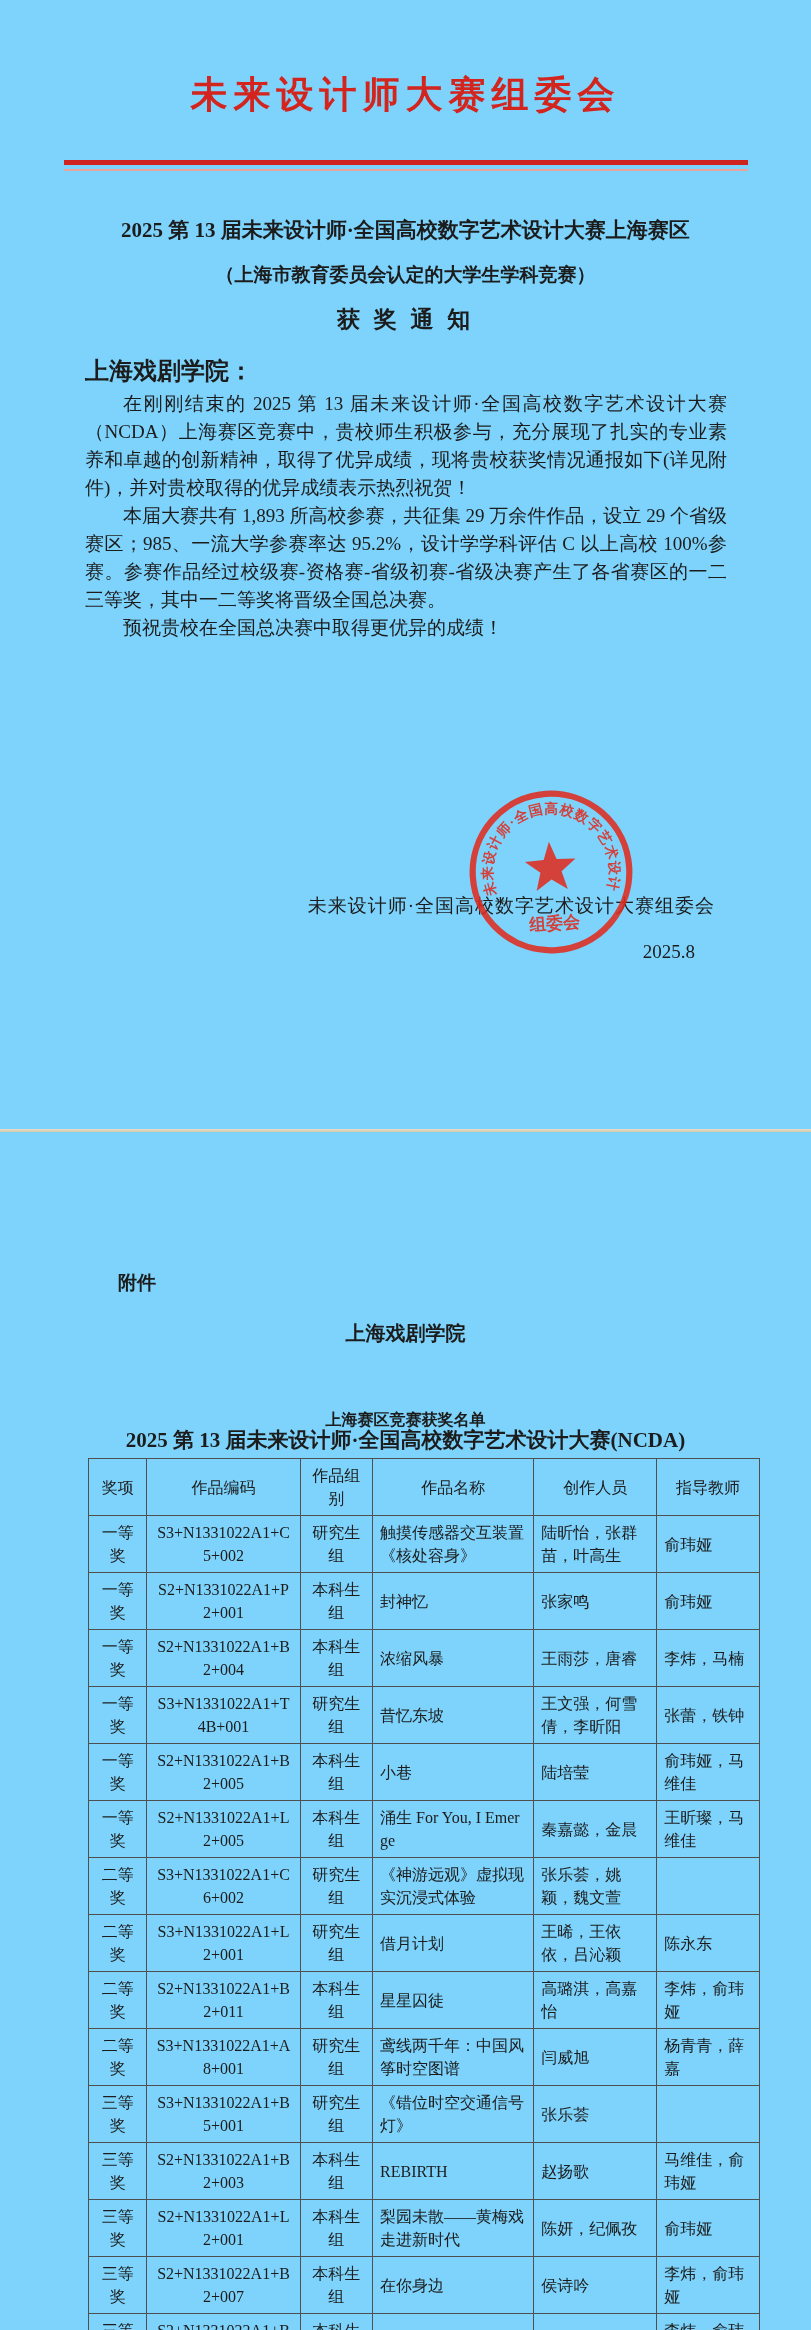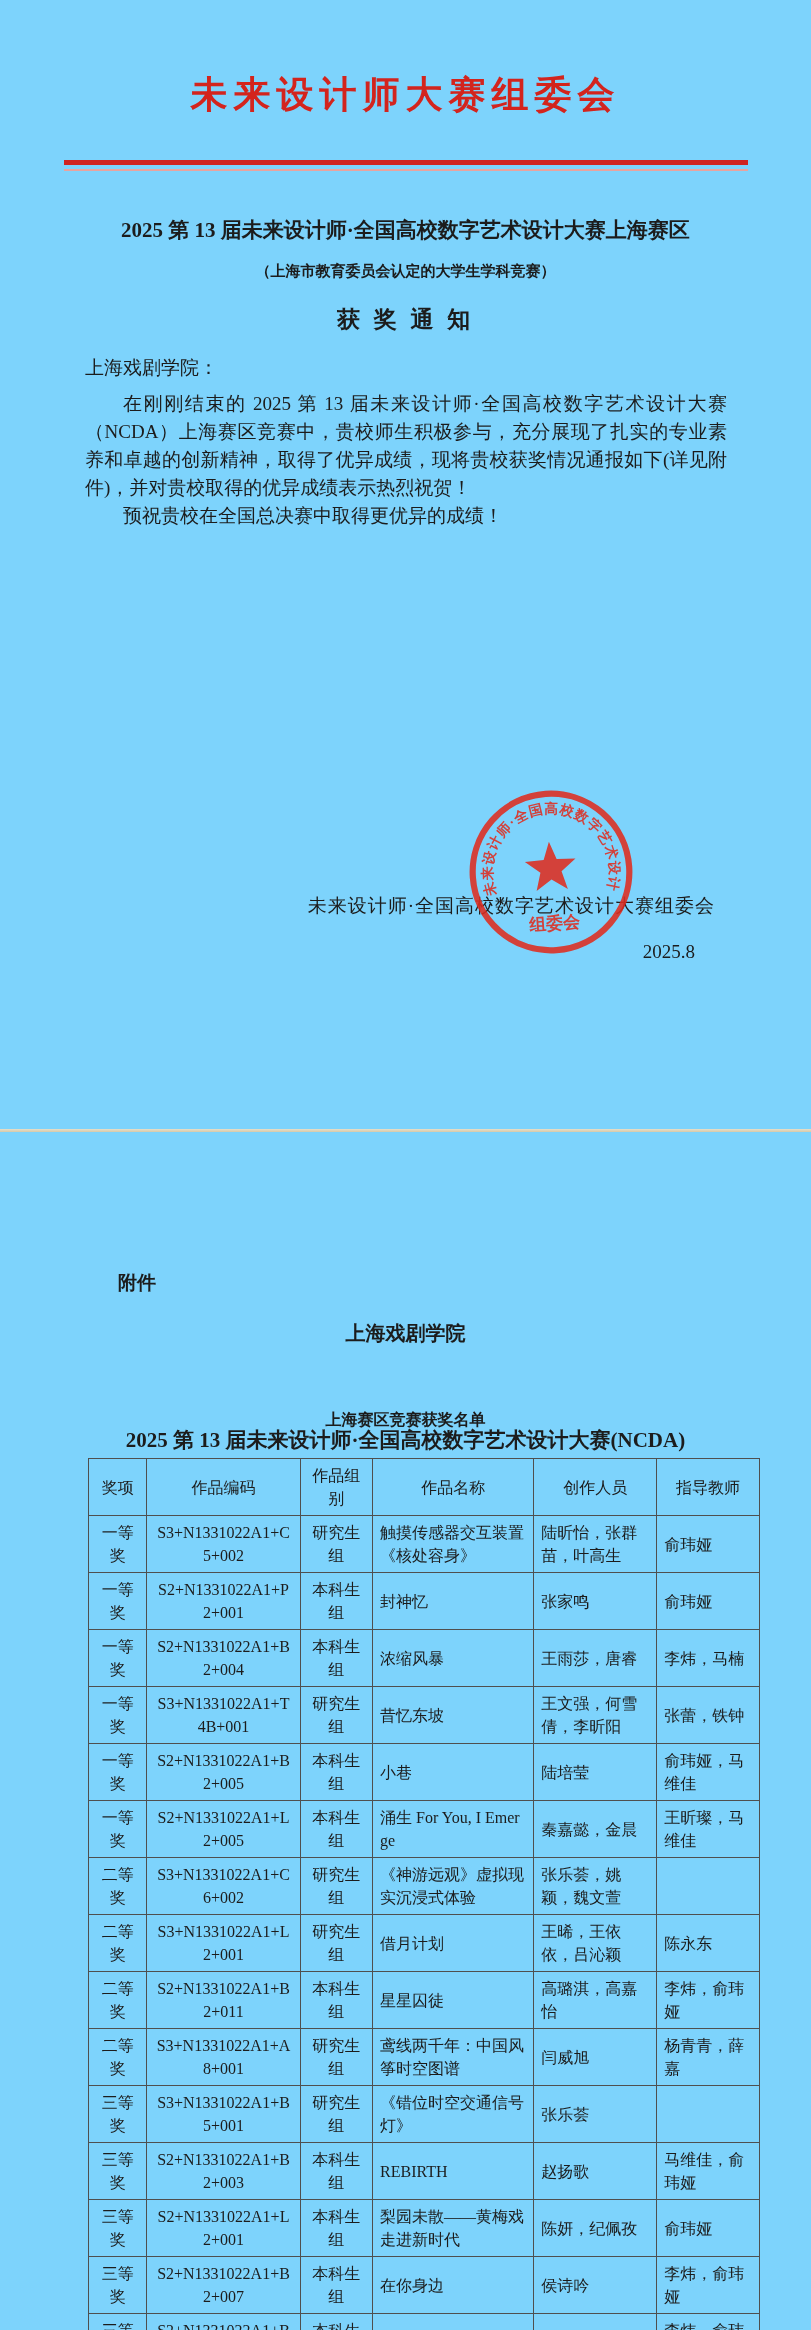--- a/index.html
+++ b/index.html
@@ -17,23 +17,23 @@
   .red-rule-thick {
     position:absolute; top:160px; left:64px; width:684px; height:5px;
     background:#cf2320;
   }
   .red-rule-thin {
     position:absolute; top:169px; left:64px; width:684px; height:2px;
     background:#e8a39f;
   }
   
   .doc-title   { position:absolute; top:216px; left:0; width:100%; text-align:center; font-size:21px; font-weight:bold; }
-  .doc-subtitle{ position:absolute; top:262px; left:0; width:100%; text-align:center; font-size:15px; font-weight:bold; }
+  .doc-subtitle{ position:absolute; top:262px; left:0; width:100%; text-align:center; font-size:19px; font-weight:bold; }
   .doc-heading { position:absolute; top:304px; left:0; width:100%; text-align:center; font-size:23px; font-weight:bold; letter-spacing:4px; }
-  .salutation  { position:absolute; top:355px; left:85px; font-size:19px; font-weight:normal; }
+  .salutation  { position:absolute; top:355px; left:85px; font-size:24px; font-weight:bold; }
   
   .body-text {
     position:absolute; top:390px; left:85px; width:642px;
     font-size:19px; line-height:28px; text-align:justify;
   }
   .body-text p { margin:0; text-indent:2em; }
   .signature { position:absolute; top:893px; right:96px; font-size:19px; letter-spacing:1px; z-index:1; }
   .date      { position:absolute; top:941px; right:116px; font-size:19px; z-index:1; }
   
   .seal { position:absolute; top:783px; left:462px; width:178px; height:178px; z-index:5; opacity:.88; transform:rotate(-4deg); }
@@ -79,20 +79,21 @@
 
   <div class="doc-title">2025 第 13 届未来设计师·全国高校数字艺术设计大赛上海赛区</div>
   <div class="doc-subtitle">（上海市教育委员会认定的大学生学科竞赛）</div>
   <div class="doc-heading">获 奖 通 知</div>
   <div class="salutation">上海戏剧学院：</div>
 
   <div class="body-text">
 
       <p>在刚刚结束的 2025 第 13 届未来设计师·全国高校数字艺术设计大赛（NCDA）上海赛区竞赛中，贵校师生积极参与，充分展现了扎实的专业素养和卓越的创新精神，取得了优异成绩，现将贵校获奖情况通报如下(详见附件)，并对贵校取得的优异成绩表示热烈祝贺！</p>
 
+      <p>本届大赛共有 1,893 所高校参赛，共征集 29 万余件作品，设立 29 个省级赛区；985、一流大学参赛率达 95.2%，设计学学科评估 C 以上高校 100%参赛。参赛作品经过校级赛-资格赛-省级初赛-省级决赛产生了各省赛区的一二三等奖，其中一二等奖将晋级全国总决赛。</p>
 
       <p>预祝贵校在全国总决赛中取得更优异的成绩！</p>
     </div>
 
   <div class="seal">
     <svg viewBox="0 0 200 200" width="178" height="178">
       <circle cx="100" cy="100" r="88" fill="none" stroke="#df2d20" stroke-width="7"></circle>
       <polygon fill="#df2d20" points="100,66 107.3,85.9 128.5,86.7 111.9,99.9 117.6,120.3 100,108.5 82.4,120.3 88.1,99.9 71.5,86.7 92.7,85.9"></polygon>
       <defs>
         <path id="sealRing" d="M 38,122.6 A 66,66 0 1 1 162,122.6" fill="none"></path>

